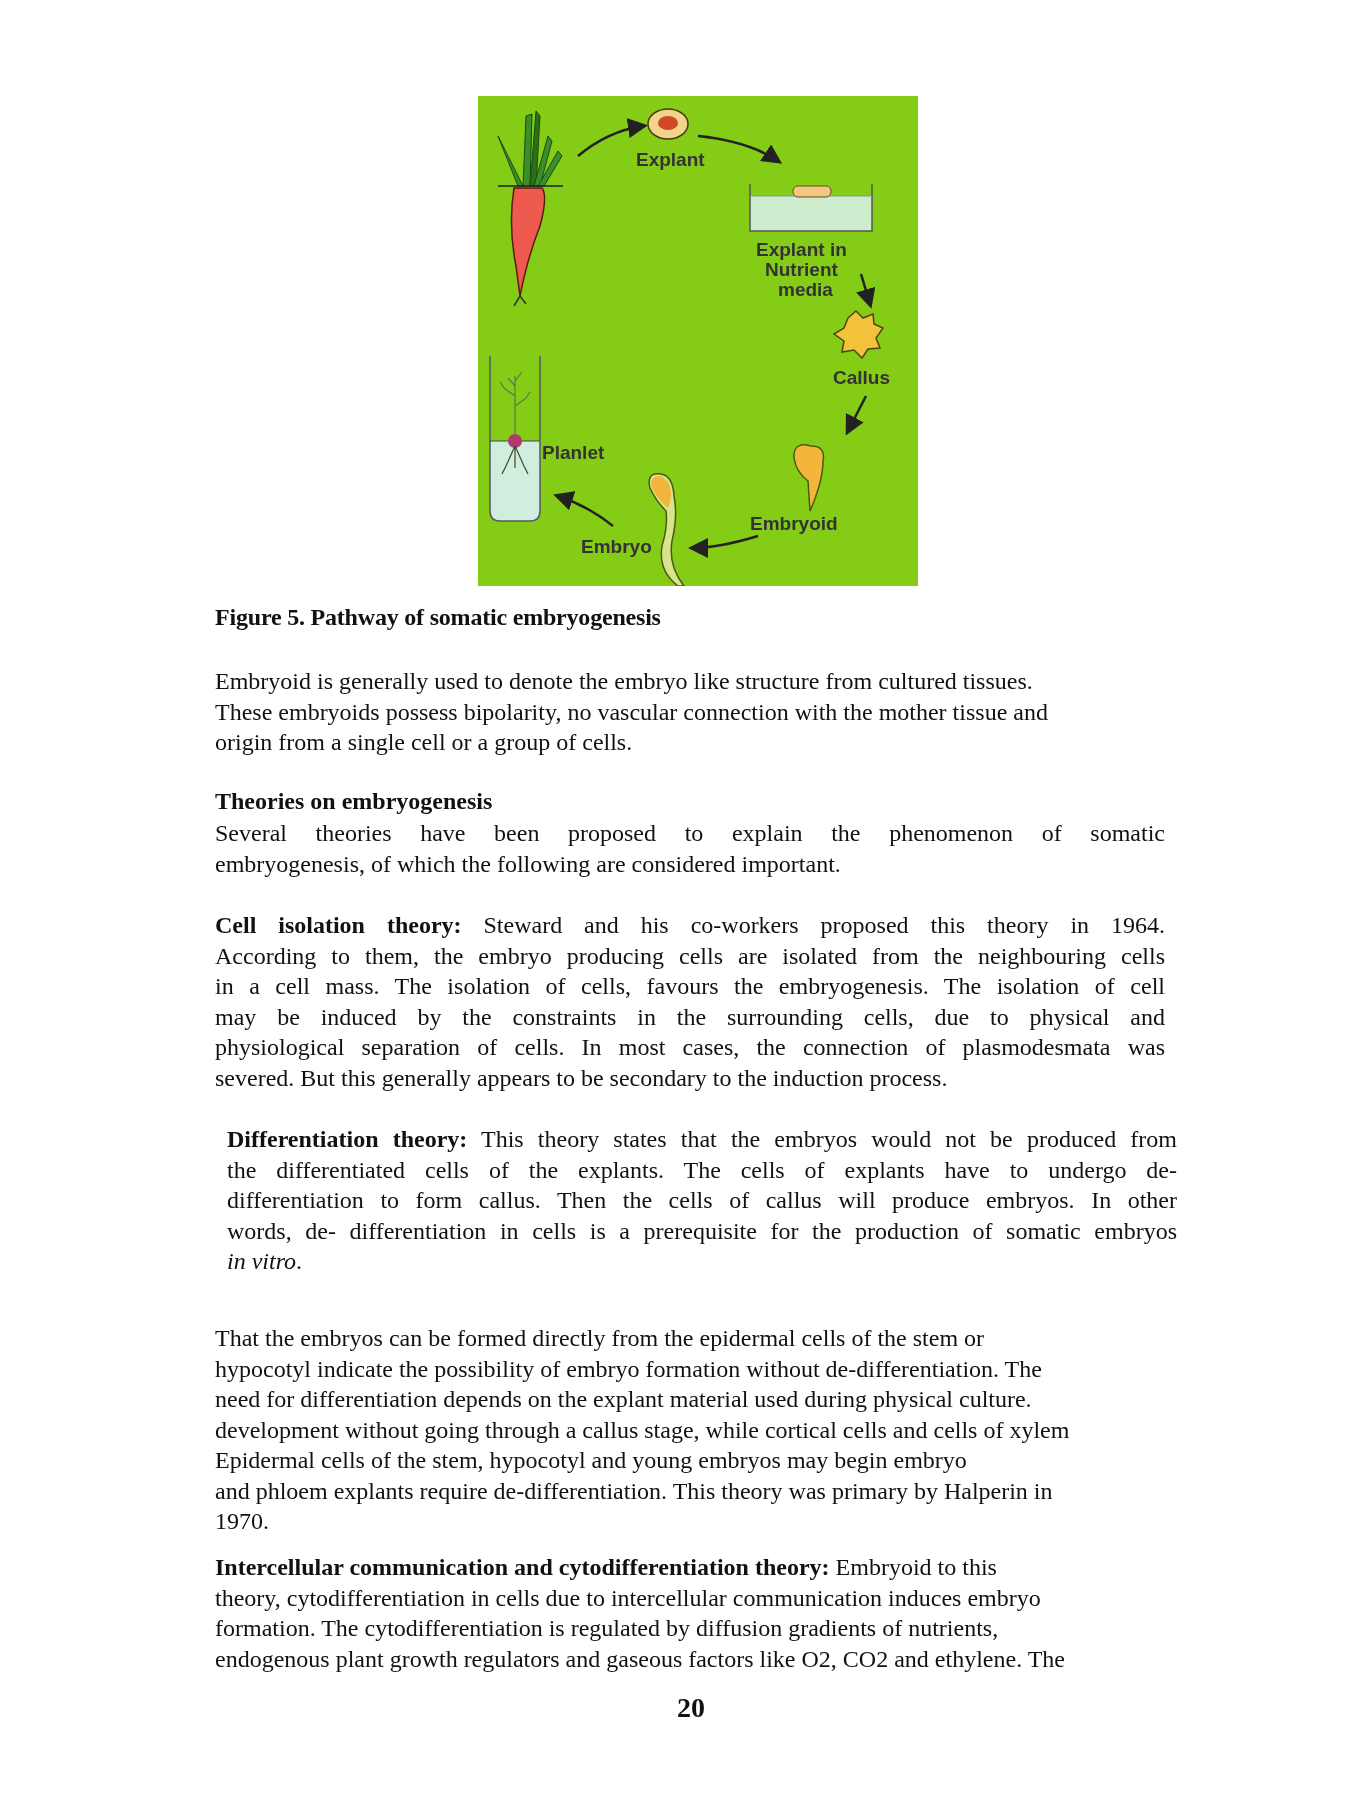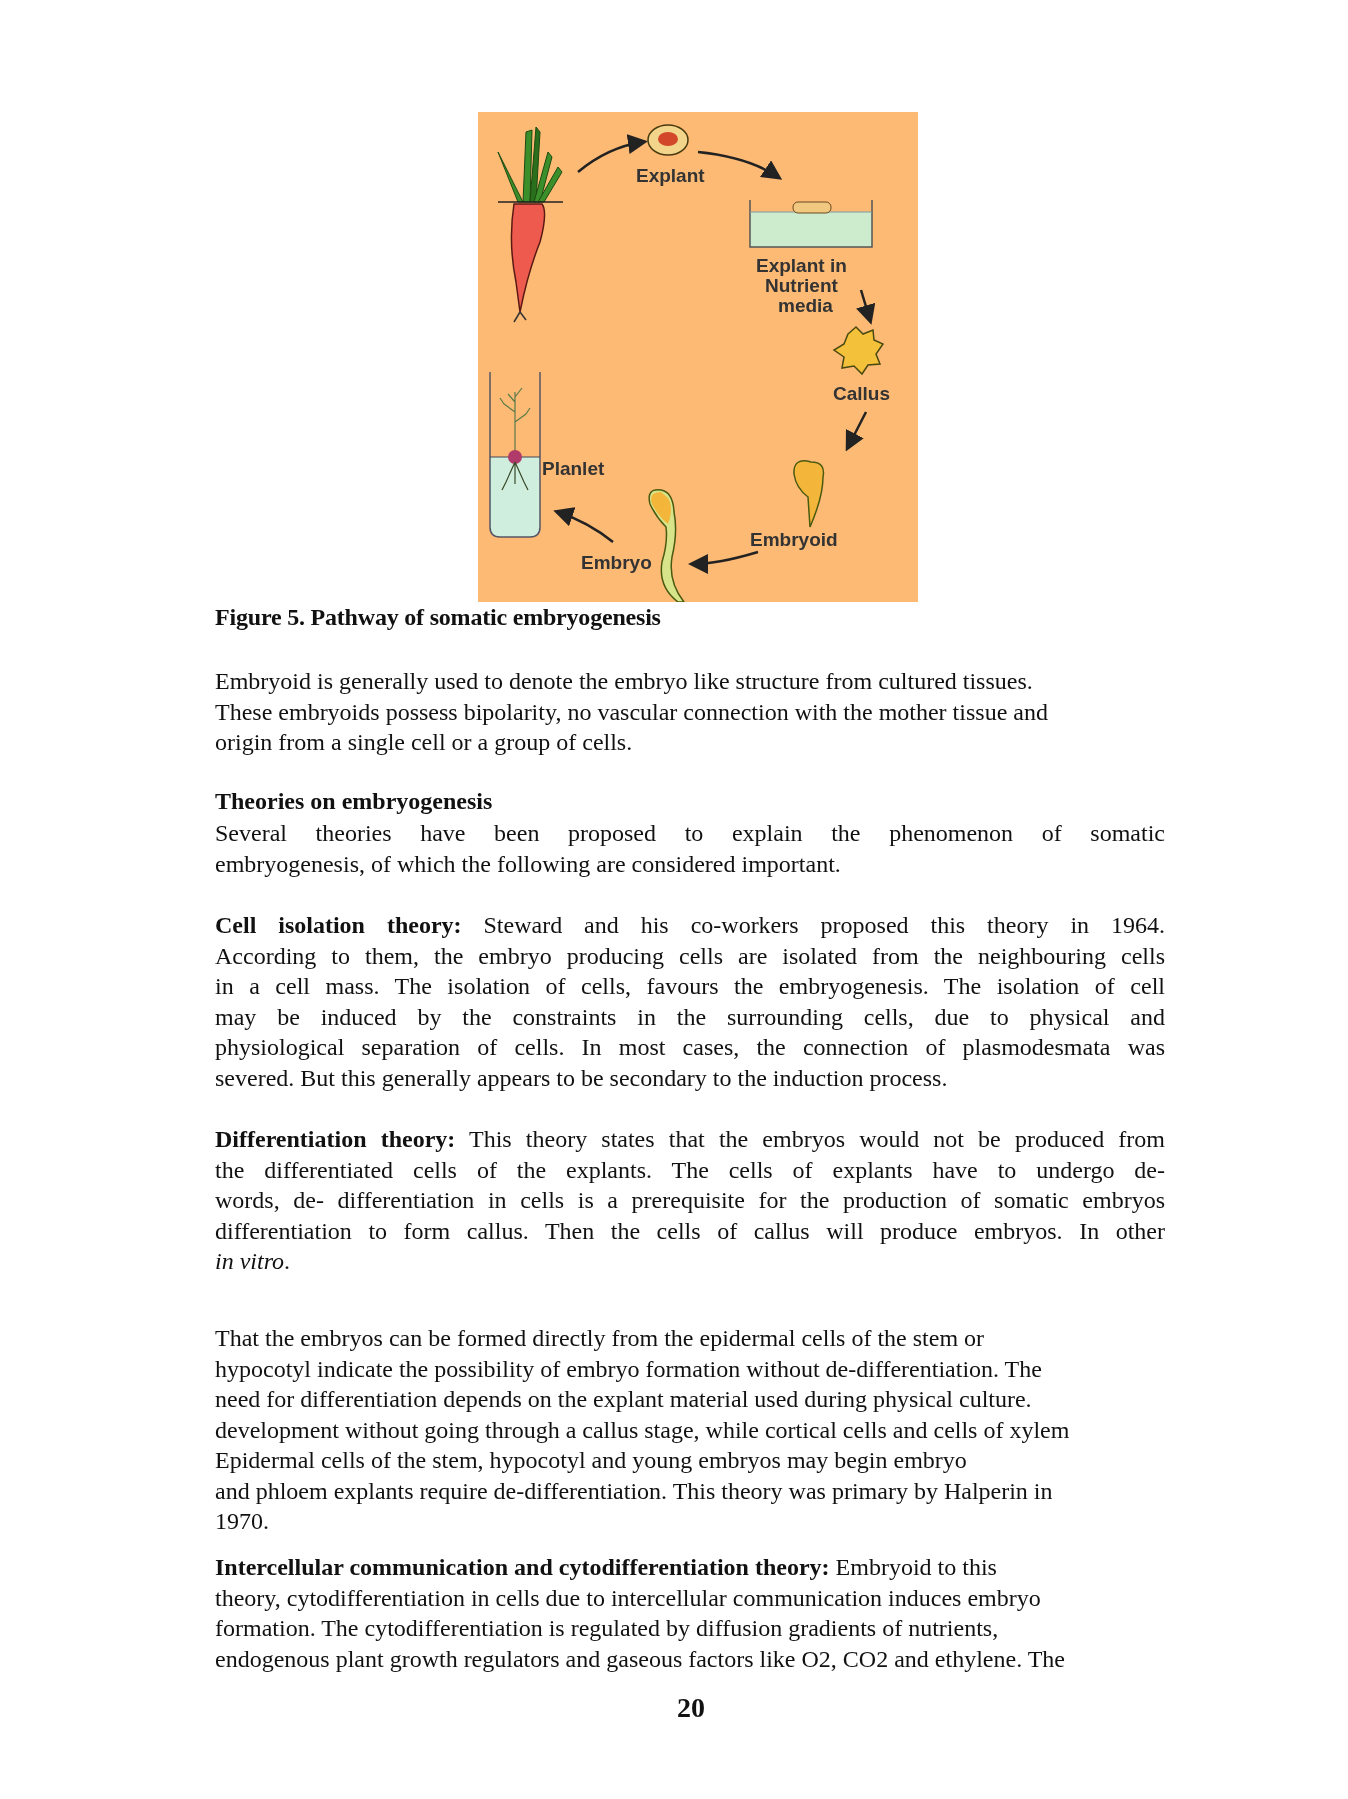--- a/index.html
+++ b/index.html
@@ -1,18 +1,18 @@
 <!DOCTYPE html>
 <html><head>
   <meta charset="utf-8">
   <style>
     html, body { margin: 0; padding: 0; background: #ffffff; }
     body { width: 1348px; height: 1799px; position: relative; overflow: hidden;
            font-family: "Liberation Serif", serif; color: #111; }
-    .figure { position: absolute; left: 478px; top: 112px; width: 440px; height: 490px; background: #fdba74; }
+    .figure { position: absolute; left: 478px; top: 96px; width: 440px; height: 490px; background: #84cc16; }
     .figure svg { width: 100%; height: 100%; display: block; }
     .figure text { font-family: "Liberation Sans", sans-serif; font-weight: bold; fill: #333; font-size: 19px; }
     .caption { position: absolute; left: 215px; top: 604px; font-weight: bold; font-size: 24px; letter-spacing: -0.2px; }
     .para { position: absolute; left: 215px; width: 950px; font-size: 24px; line-height: 30.5px; margin: 0; }
     .para b { font-weight: bold; }
     .heading { position: absolute; left: 215px; font-weight: bold; font-size: 24px; }
     .pagenum { position: absolute; left: 0; width: 1348px; text-align: center; top: 1692px; font-weight: bold; font-size: 28px; padding-left: 17px; }
     .line { display: block; }
     .jline { display: block; text-align: justify; text-align-last: justify; }
   </style>
@@ -104,25 +104,25 @@
 
 <div class="para" style="top:910px;">
   <span class="jline"><b>Cell isolation theory:</b><span> Steward and his co-workers proposed this theory in 1964.</span></span>
   <span class="jline">According to them, the embryo producing cells are isolated from the neighbouring cells</span>
   <span class="jline">in a cell mass. The isolation of cells, favours the embryogenesis. The isolation of cell</span>
   <span class="jline">may be induced by the constraints in the surrounding cells, due to physical and</span>
   <span class="jline">physiological separation of cells. In most cases, the connection of plasmodesmata was</span>
   <span class="line">severed. But this generally appears to be secondary to the induction process.</span>
 </div>
 
-<div class="para" style="top:1124px;">
+<div class="para" style="top:1124px;margin-left:12px;">
   <span class="jline"><b>Differentiation theory:</b><span> This theory states that the embryos would not be produced from</span></span>
   <span class="jline">the differentiated cells of the explants. The cells of explants have to undergo de-</span>
+  <span class="jline">differentiation  to form callus. Then the cells of callus will produce embryos. In other</span>
   <span class="jline">words, de- differentiation in cells is a prerequisite for the production of somatic embryos</span>
-  <span class="jline">differentiation  to form callus. Then the cells of callus will produce embryos. In other</span>
   <span class="line"><i>in vitro</i><span>.</span></span>
 </div>
 
 <div class="para" style="top:1308px;margin-top:15px;">
   <span class="line">That the embryos can be formed directly from the epidermal cells of the stem or</span>
   <span class="line">hypocotyl indicate the possibility of embryo formation without de-differentiation. The</span>
   <span class="line">need for differentiation depends on the explant material used during physical culture.</span>
   <span class="line">development without going through a callus stage, while cortical cells and cells of xylem</span>
   <span class="line">Epidermal cells of the stem, hypocotyl and young embryos may begin embryo</span>
   <span class="line">and phloem explants require de-differentiation. This theory was primary by Halperin in</span>

